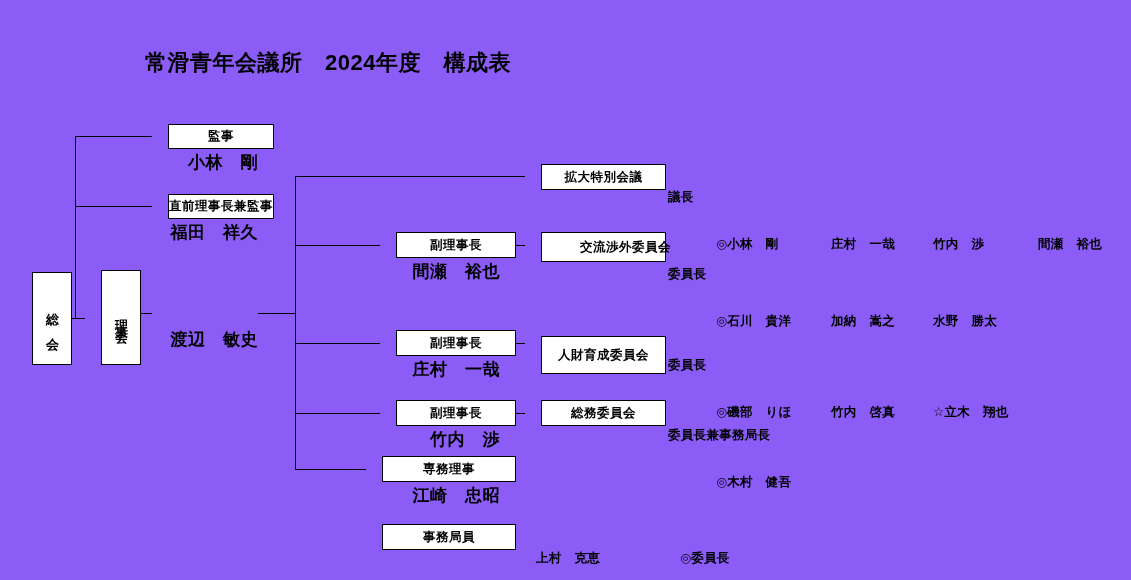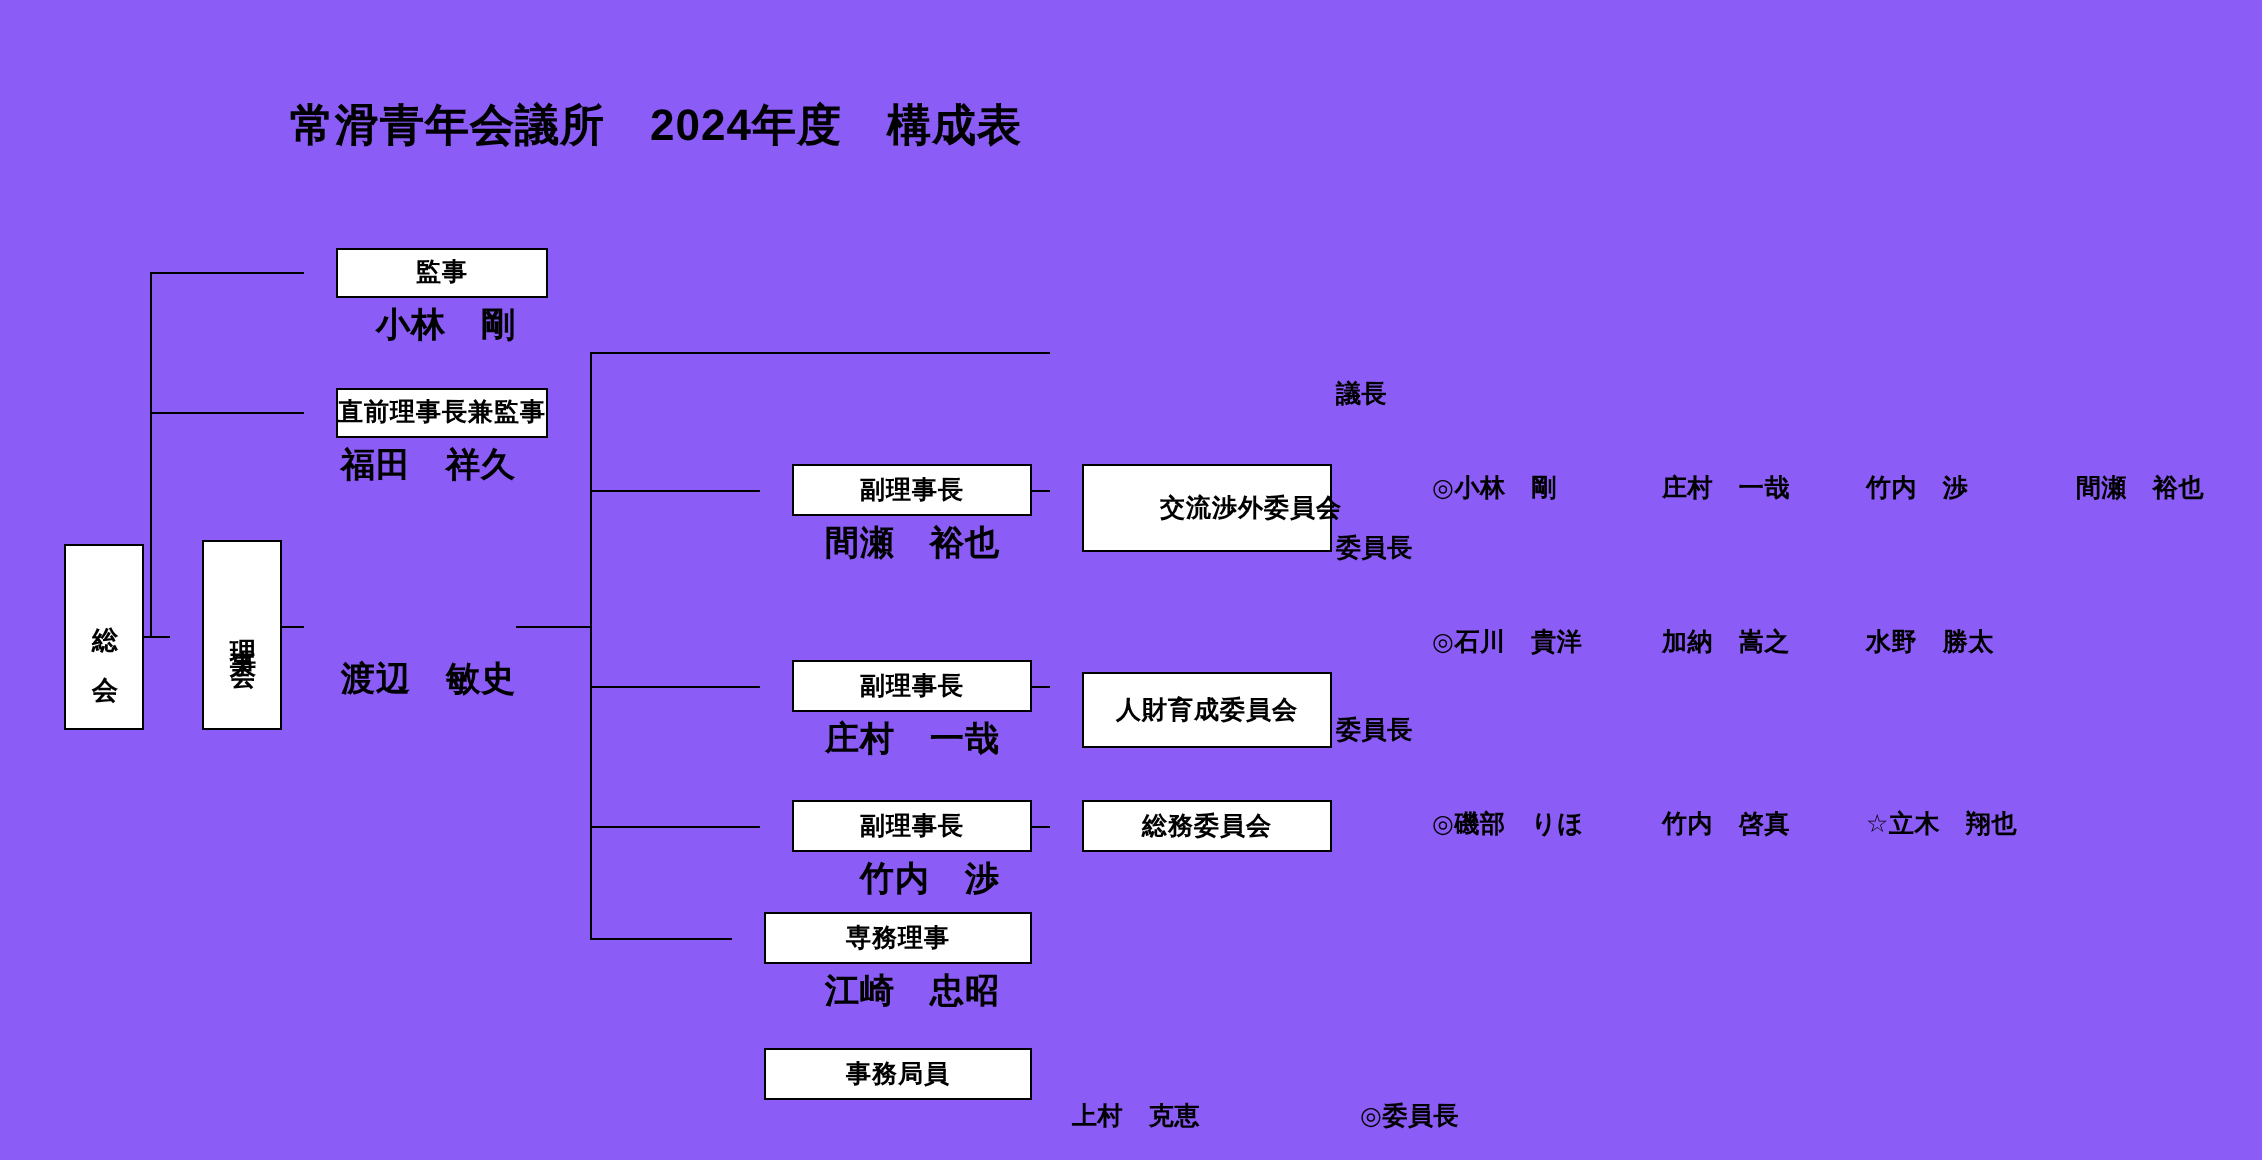--- a/index.html
+++ b/index.html
@@ -149,22 +149,23 @@
 
   <div class="node" style="left:380px; top:330px; width:120px; height:26px;">副理事長</div>
   <div class="node-name" style="left:380px; top:358px; width:120px;">庄村　一哉</div>
 
   <div class="node" style="left:380px; top:400px; width:120px; height:26px;">副理事長</div>
   <div class="node-name" style="left:380px; top:428px; width:120px;">竹内　渉</div>
 
   <div class="node" style="left:366px; top:456px; width:134px; height:26px;">専務理事</div>
   <div class="node-name" style="left:366px; top:484px; width:134px;">江崎　忠昭</div>
 
-
-  <div class="node" style="left:525px; top:232px; width:125px; height:44px;padding-left:44px;">交流渉外委員会</div>
+  <div class="node" style="left:525px; top:164px; width:125px; height:26px;">拡大特別会議</div>
+
+  <div class="node" style="left:525px; top:232px; width:125px; height:30px;padding-left:44px;">交流渉外委員会</div>
 
   <div class="node" style="left:525px; top:336px; width:125px; height:38px;">人財育成委員会</div>
 
   <div class="node" style="left:525px; top:400px; width:125px; height:26px;">総務委員会</div>
 
   <div class="node" style="left:366px; top:524px; width:134px; height:26px;">事務局員</div>
 
   <div class="member-block" style="left:668px; top:161px;">
     <span class="member-role">議長</span>
     <div class="member-row">
@@ -186,20 +187,26 @@
 
   <div class="member-block" style="left:668px; top:329px;">
     <span class="member-role">委員長</span>
     <div class="member-row">
       <span class="member-name" style="left:0px;">◎磯部　りほ</span>
       <span class="member-name" style="left:115px;">竹内　啓真</span>
       <span class="member-name" style="left:217px;">☆立木　翔也</span>
     </div>
   </div>
 
+  <div class="member-block" style="left:668px; top:399px;">
+    <span class="member-role">委員長兼事務局長</span>
+    <div class="member-row">
+      <span class="member-name" style="left:0px;">◎木村　健吾</span>
+    </div>
+  </div>
 
   <div class="office-info" style="left:524px; top:516px;">
     <span class="legend-line">上村　克恵</span>
     
     
   </div>
 
   <div class="legend-block" style="left:668px; top:516px;">
     <span class="legend-line">◎委員長</span>
     

